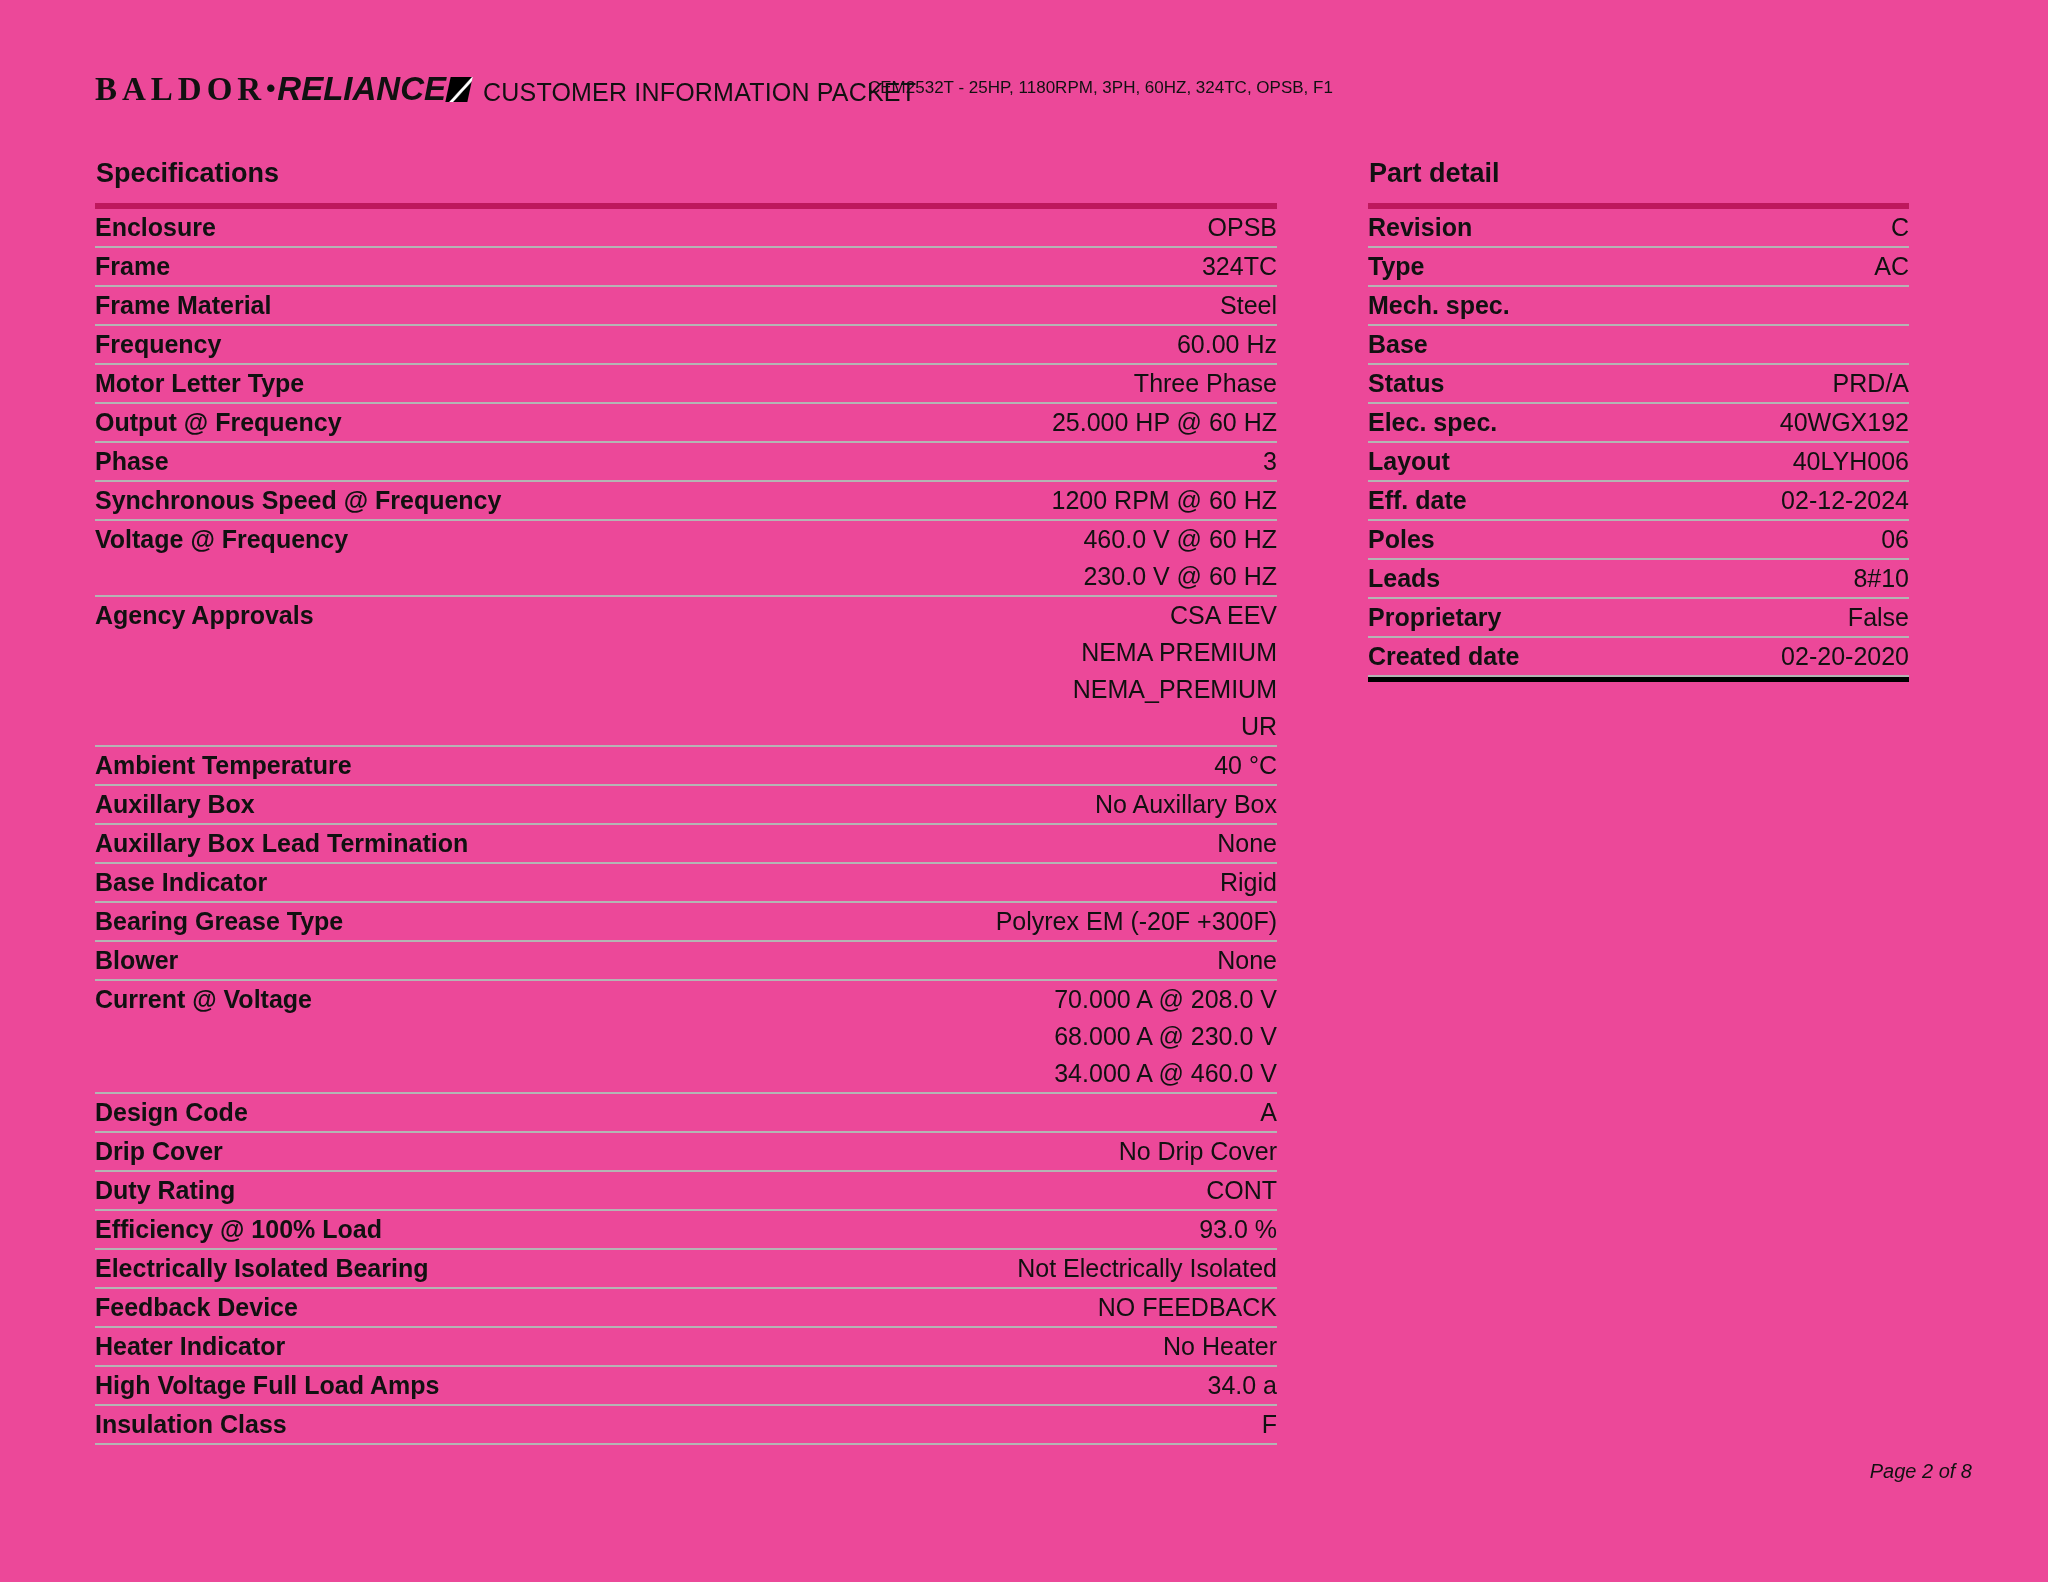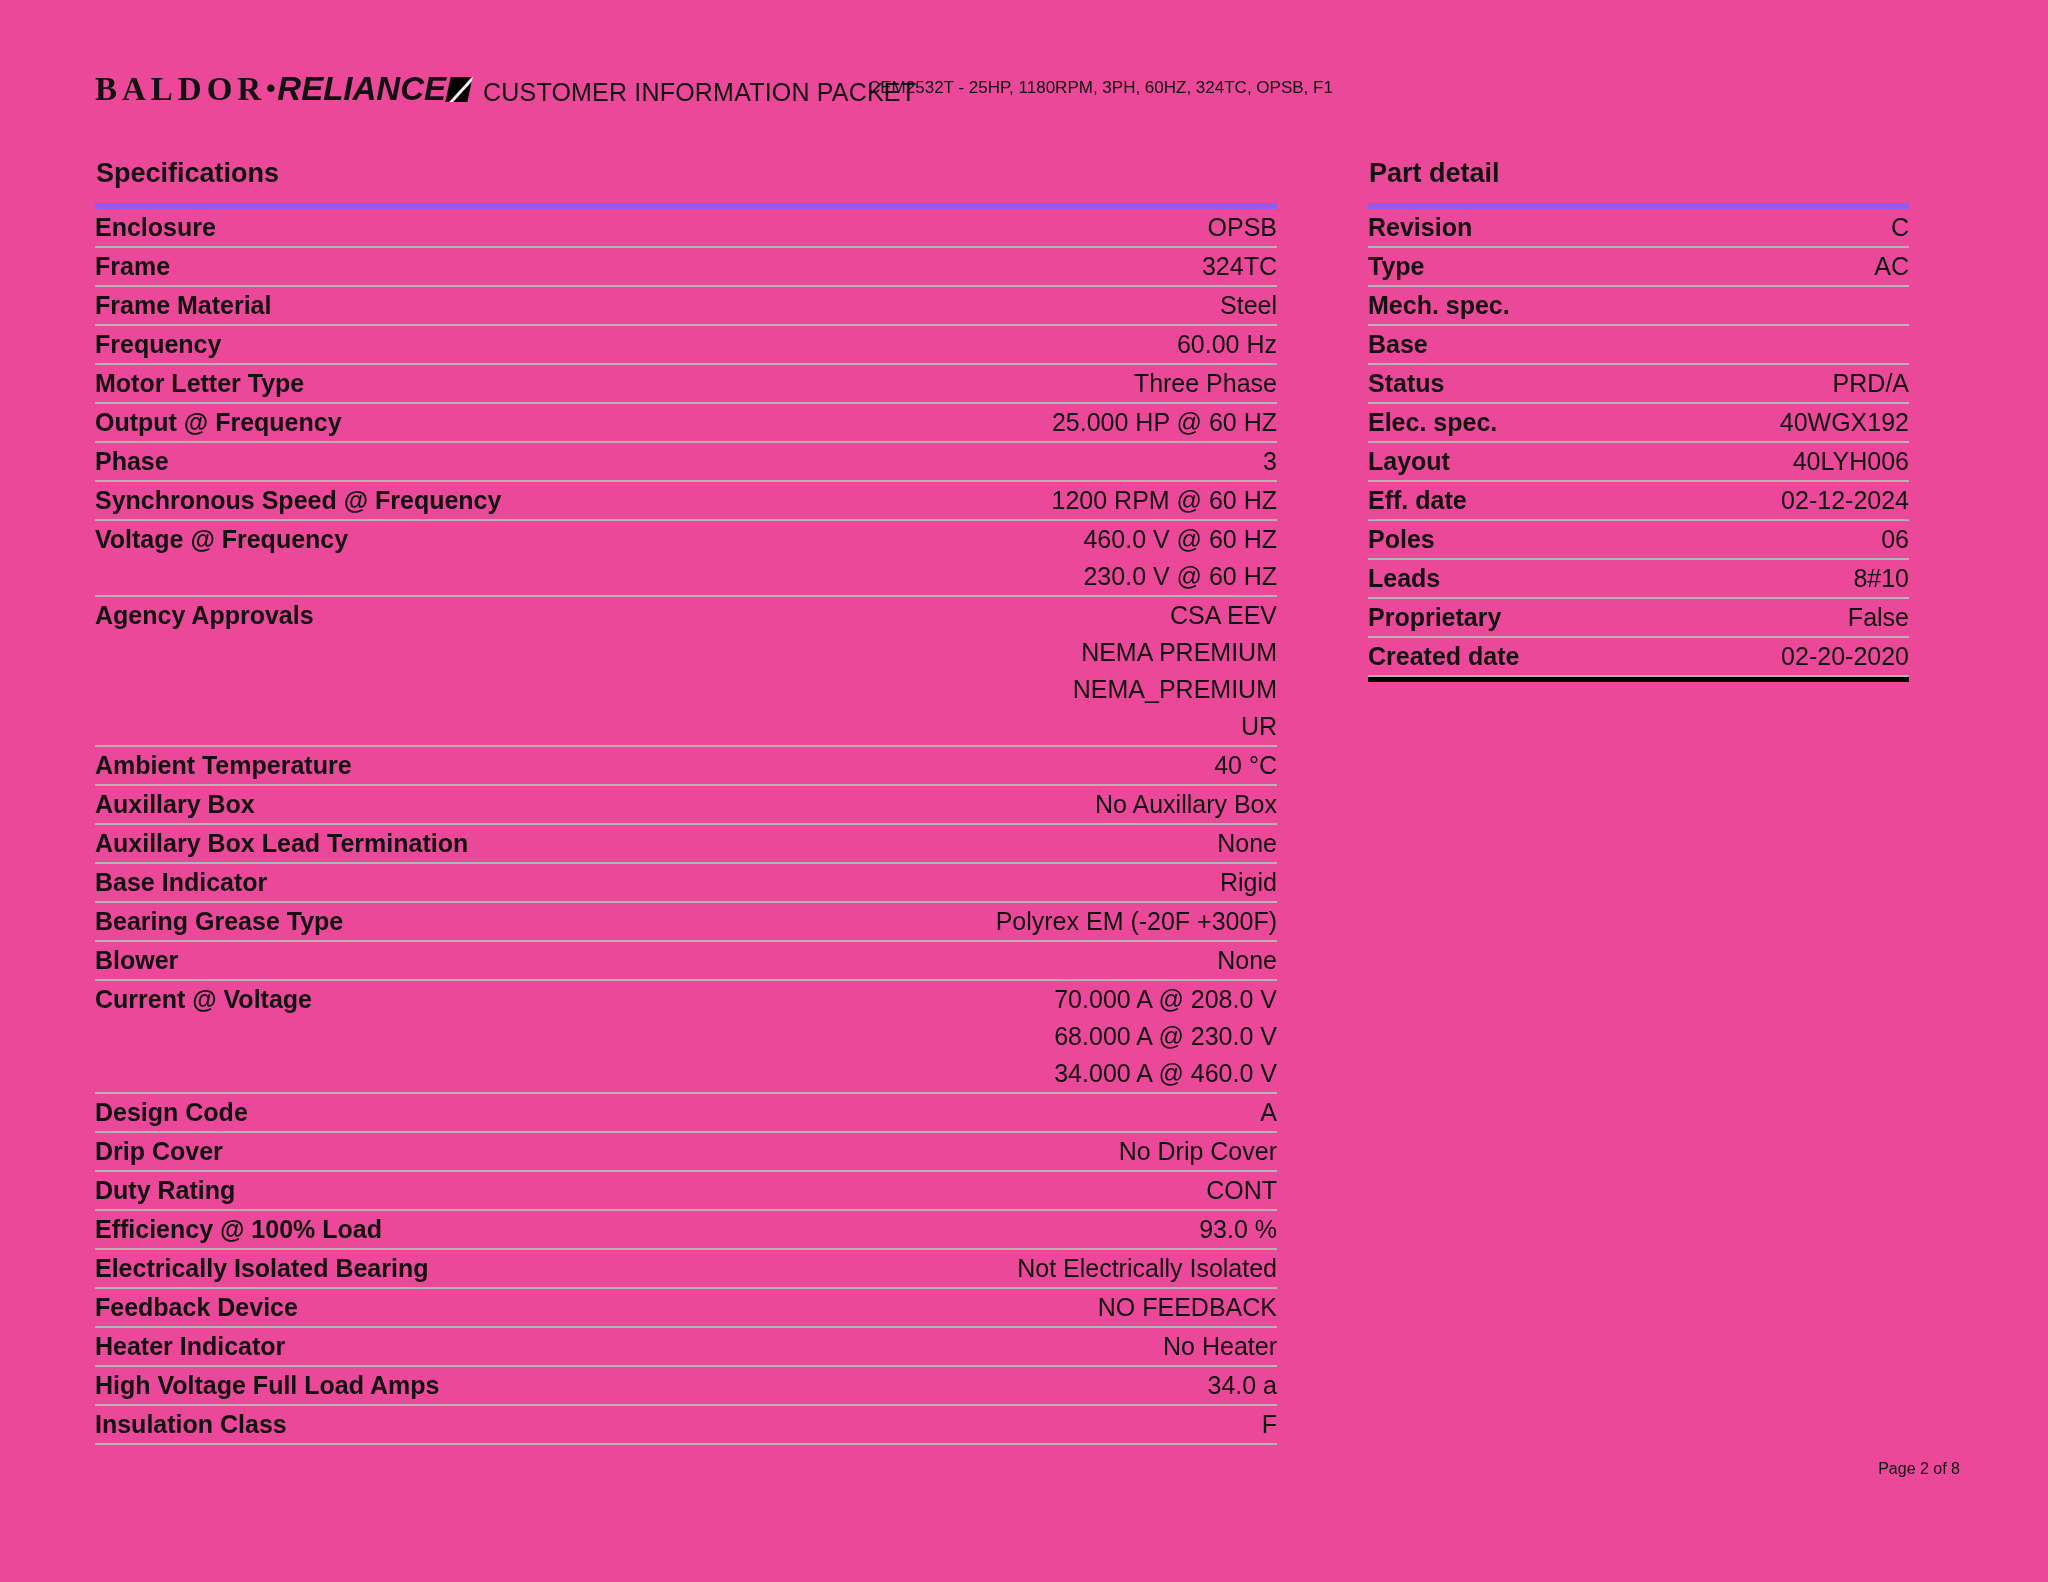--- a/index.html
+++ b/index.html
@@ -43,41 +43,42 @@
   
   .section-heading{
     position:absolute;top:157px;margin:1px;
     font-size:27px;font-weight:bold;
   }
   .spec-heading{left:95px;}
   .part-heading{left:1368px;}
   
   .table{
     position:absolute;top:203px;
-    border-top:6px solid #8b5cf6;
+    border-top:6px solid #be185d;
   }
   .spec-table{left:95px;width:1182px;}
   .part-table{left:1368px;width:541px;border-bottom:5px solid #000000;}
   .row{
     display:flex;justify-content:space-between;align-items:flex-start;
     border-bottom:2px solid #b4b4b4;
   }
   .row .label{
     font-weight:bold;font-size:25px;line-height:37px;
     white-space:nowrap;text-align:left;
   }
   .row .values{
     text-align:right;font-size:25px;line-height:37px;
     flex:1 1 auto;
   }
   .value-line{min-height:37px;}
   
   .page-number{
-    position:absolute;right:88px;top:1460px;
-    font-size:16px;
+    position:absolute;right:76px;top:1460px;
+    font-size:20px;
+    font-style:italic;
   }
 </style>
 </head>
 <body>
 
 <div class="page">
 
   <div class="logo">
     <span class="logo-baldor">BALDOR</span><span class="logo-dot">•</span><span class="logo-reliance">RELIANCE</span><span class="logo-mark"></span>
   </div>

